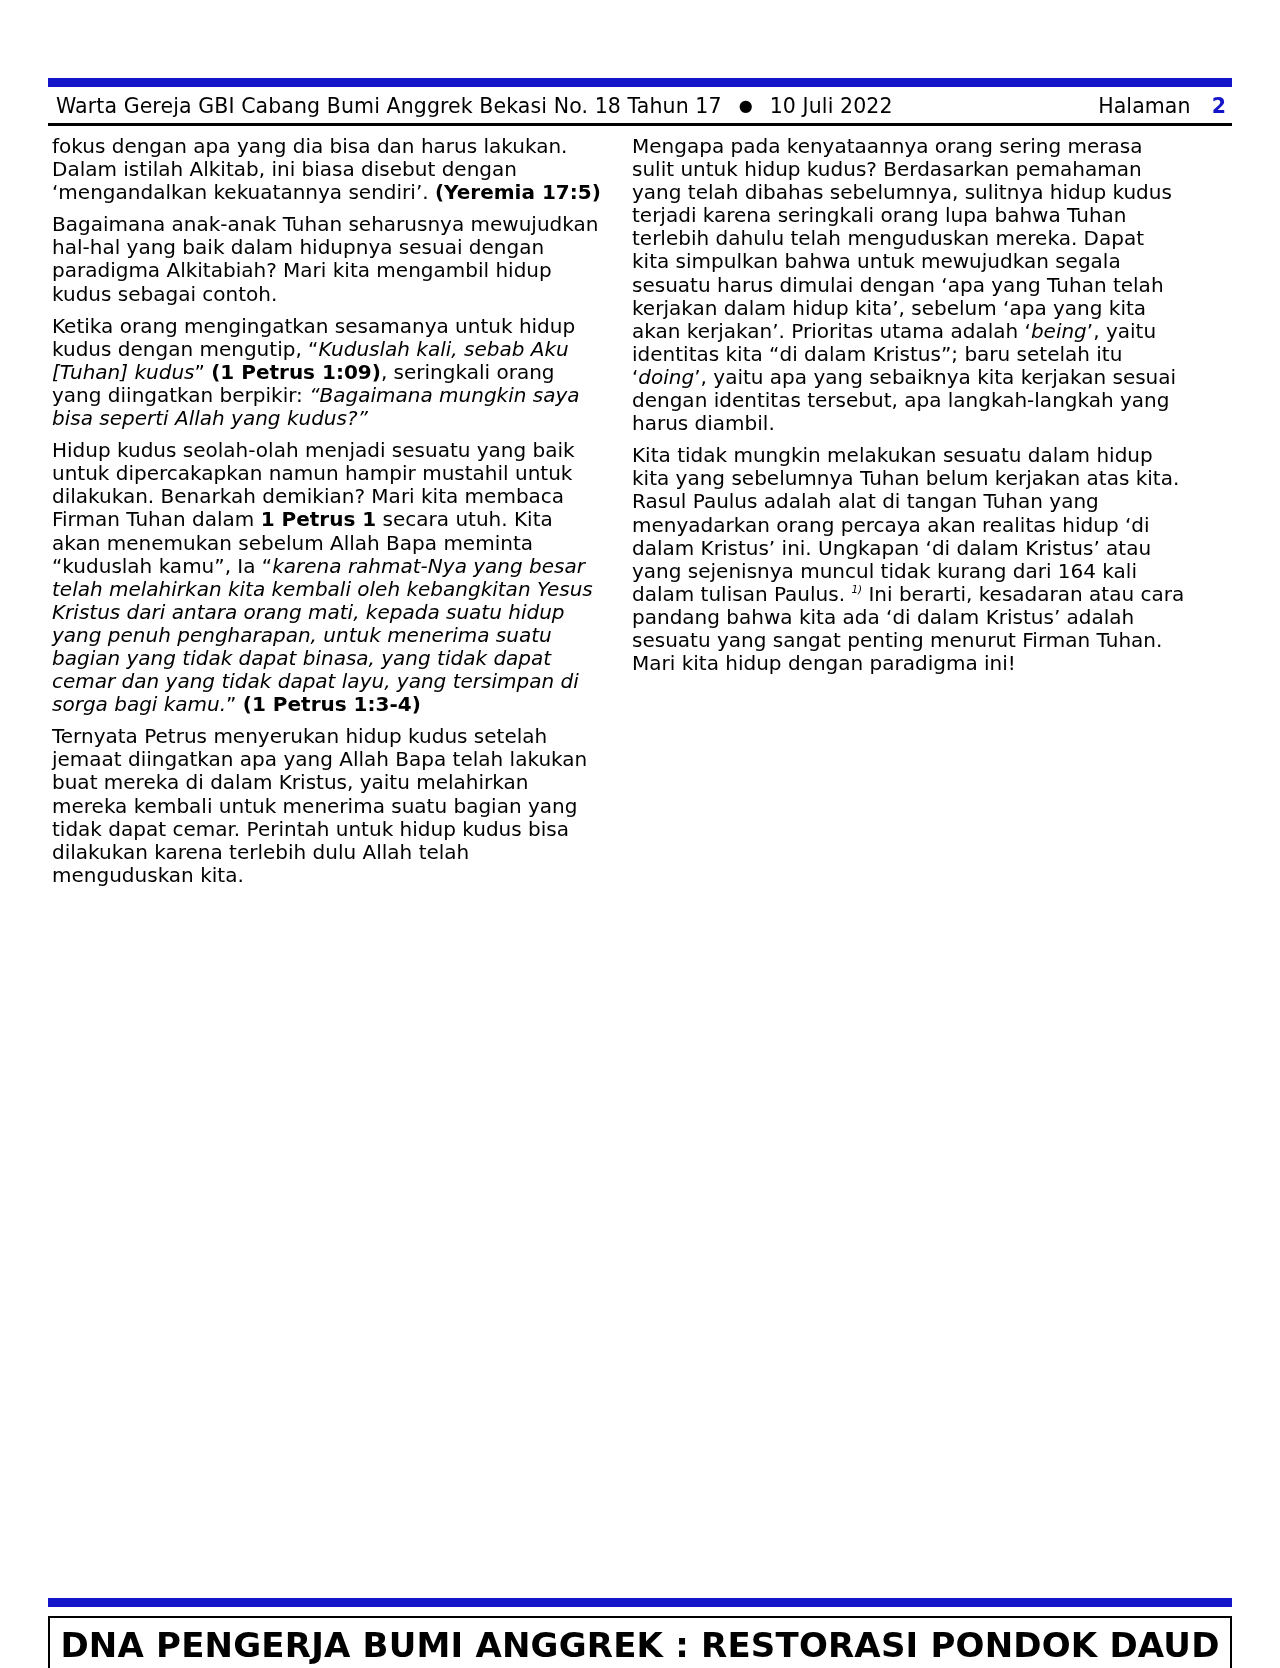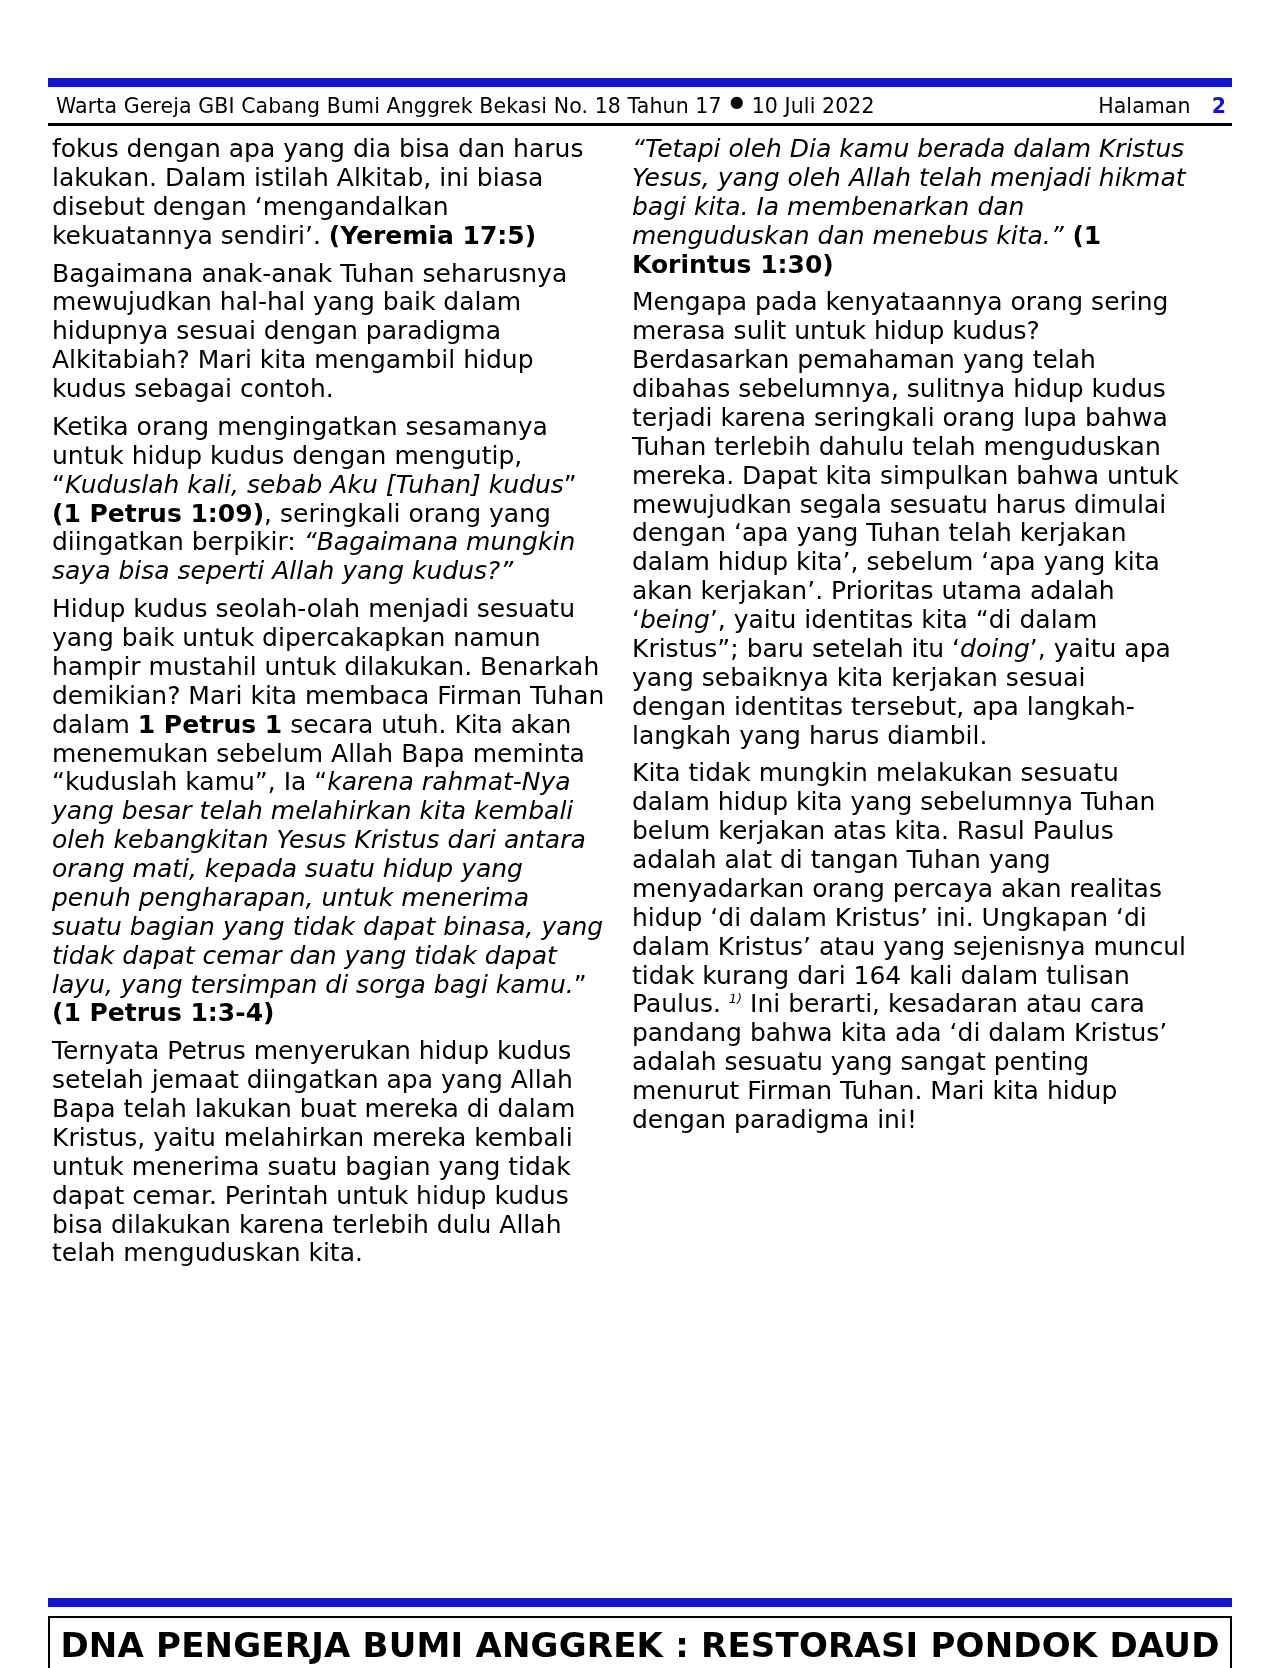--- a/index.html
+++ b/index.html
@@ -32,21 +32,22 @@
     display: flex;
     align-items: baseline;
     justify-content: space-between;
     padding: 7px 6px 0 8px;
     font-size: 20.5px;
     letter-spacing: 0.1px;
     white-space: nowrap;
   }
   .header-left {
     display: flex;
-    align-items: flex-start;
+    align-items: center;
+    gap: 9px;
   }
   .header-left .dot {
     font-size: 16px;
     line-height: 1;
     padding: 0 8px;
   }
   .header-right {
     display: flex;
     align-items: baseline;
     gap: 21px;
@@ -63,21 +64,21 @@
 
   
   .columns {
     display: flex;
     gap: 26px;
     margin-top: 9px;
     padding: 0 4px;
   }
   .col {
     width: 554px;
-    font-size: 25px;
+    font-size: 20px;
     line-height: 1.155;
     text-align: left;
   }
   .col p {
     margin: 0 0 9px 0;
   }
   .col p:last-child {
     margin-bottom: 0;
   }
   i { font-style: italic; }
@@ -138,21 +139,20 @@
 
     <div class="col">
       <p><span>fokus dengan apa yang dia bisa dan harus lakukan. Dalam istilah Alkitab, ini biasa disebut dengan ‘mengandalkan kekuatannya sendiri’. </span><b>(Yeremia 17:5)</b></p>
       <p>Bagaimana anak-anak Tuhan seharusnya mewujudkan hal-hal yang baik dalam hidupnya sesuai dengan paradigma Alkitabiah? Mari kita mengambil hidup kudus sebagai contoh.</p>
       <p><span>Ketika orang mengingatkan sesamanya untuk hidup kudus dengan mengutip, “</span><i>Kuduslah kali, sebab Aku [Tuhan] kudus</i><span>” </span><b>(1 Petrus 1:09)</b><span>, seringkali orang yang diingatkan berpikir: </span><i>“Bagaimana mungkin saya bisa seperti Allah yang kudus?”</i></p>
       <p><span>Hidup kudus seolah-olah menjadi sesuatu yang baik untuk dipercakapkan namun hampir mustahil untuk dilakukan. Benarkah demikian? Mari kita membaca Firman Tuhan dalam </span><b>1 Petrus 1</b><span> secara utuh. Kita akan menemukan sebelum Allah Bapa meminta “kuduslah kamu”, Ia “</span><i>karena rahmat-Nya yang besar telah melahirkan kita kembali oleh kebangkitan Yesus Kristus dari antara orang mati, kepada suatu hidup yang penuh pengharapan, untuk menerima suatu bagian yang tidak dapat binasa, yang tidak dapat cemar dan yang tidak dapat layu, yang tersimpan di sorga bagi kamu.</i><span>” </span><b>(1 Petrus 1:3-4)</b></p>
       <p>Ternyata Petrus menyerukan hidup kudus setelah jemaat diingatkan apa yang Allah Bapa telah lakukan buat mereka di dalam Kristus, yaitu melahirkan mereka kembali untuk menerima suatu bagian yang tidak dapat cemar. Perintah untuk hidup kudus bisa dilakukan karena terlebih dulu Allah telah menguduskan kita.</p>
     </div>
 
     <div class="col">
-      <p><i>“Tetapi oleh Dia kamu berada dalam Kristus Yesus, yang oleh Allah telah menjadi hikmat bagi kita. Ia membenarkan dan menguduskan dan menebus kita.”</i><b> (1 Korintus 1:30)</b></p>
       <p><span>Mengapa pada kenyataannya orang sering merasa sulit untuk hidup kudus? Berdasarkan pemahaman yang telah dibahas sebelumnya, sulitnya hidup kudus terjadi karena seringkali orang lupa bahwa Tuhan terlebih dahulu telah menguduskan mereka. Dapat kita simpulkan bahwa untuk mewujudkan segala sesuatu harus dimulai dengan ‘apa yang Tuhan telah kerjakan dalam hidup kita’, sebelum ‘apa yang kita akan kerjakan’. Prioritas utama adalah ‘</span><i>being</i><span>’, yaitu identitas kita “di dalam Kristus”; baru setelah itu ‘</span><i>doing</i><span>’, yaitu apa yang sebaiknya kita kerjakan sesuai dengan identitas tersebut, apa langkah-langkah yang harus diambil.</span></p>
       <p><span>Kita tidak mungkin melakukan sesuatu dalam hidup kita yang sebelumnya Tuhan belum kerjakan atas kita. Rasul Paulus adalah alat di tangan Tuhan yang menyadarkan orang percaya akan realitas hidup ‘di dalam Kristus’ ini. Ungkapan ‘di dalam Kristus’ atau yang sejenisnya muncul tidak kurang dari 164 kali dalam tulisan Paulus. </span><sup>1)</sup><span> Ini berarti, kesadaran atau cara pandang bahwa kita ada ‘di dalam Kristus’ adalah sesuatu yang sangat penting menurut Firman Tuhan. Mari kita hidup dengan paradigma ini!</span></p>
     </div>
 
   </div>
 
   <div class="footer-wrap">
     <div class="bottom-rule"></div>
     <div class="footer-box">
       <span class="footer-text">DNA PENGERJA BUMI ANGGREK : RESTORASI PONDOK DAUD</span>

